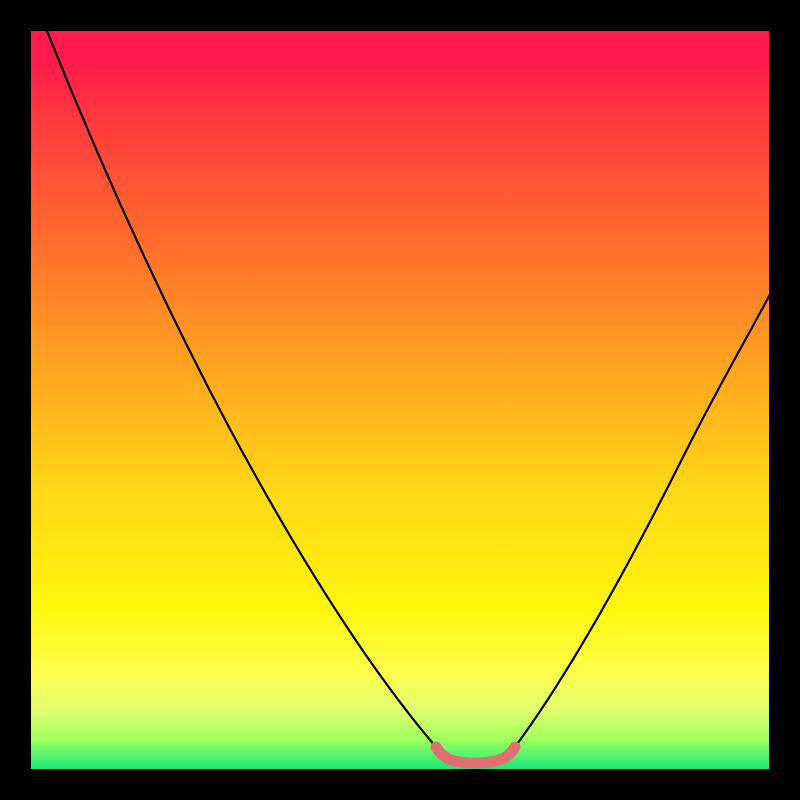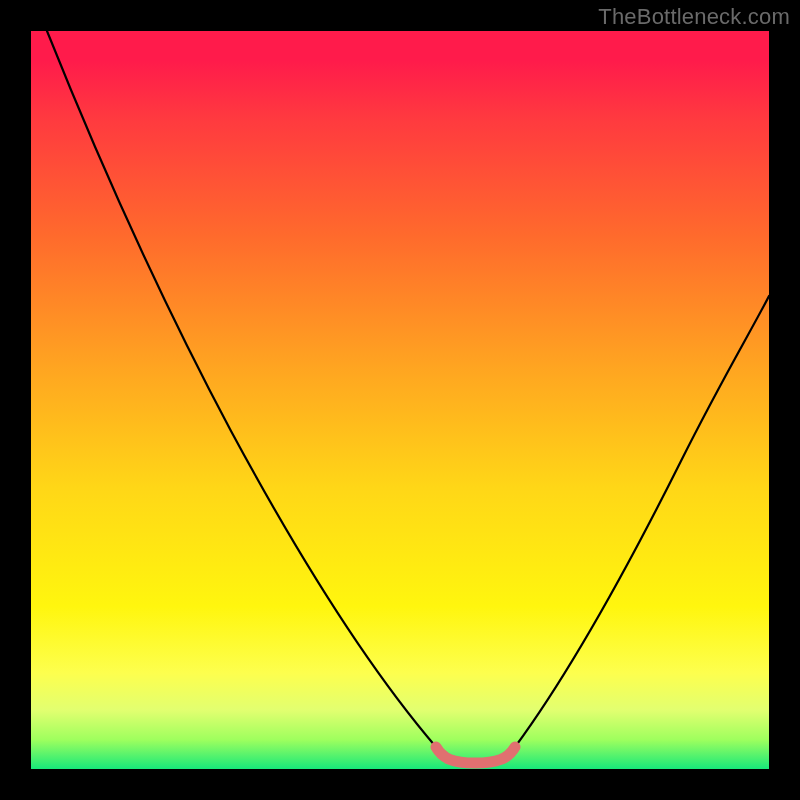--- a/index.html
+++ b/index.html
@@ -64,21 +64,20 @@
     width: 100%;
     height: 100%;
     z-index: 10;
   }
 </style>
 </head>
 <body>
 
 <div class="frame">
 
-  <div class="watermark">TheBottleneck.com</div>
 
   <div class="plot-area">
     <div class="gradient"></div>
 
     <svg class="curves" viewBox="0 0 738 738" preserveAspectRatio="none">
 
       <path d="M 16 0
                C 60 110, 120 250, 200 400
                C 270 530, 340 640, 405 716" fill="none" stroke="#000" stroke-width="2.2" stroke-linecap="round"></path>
 

